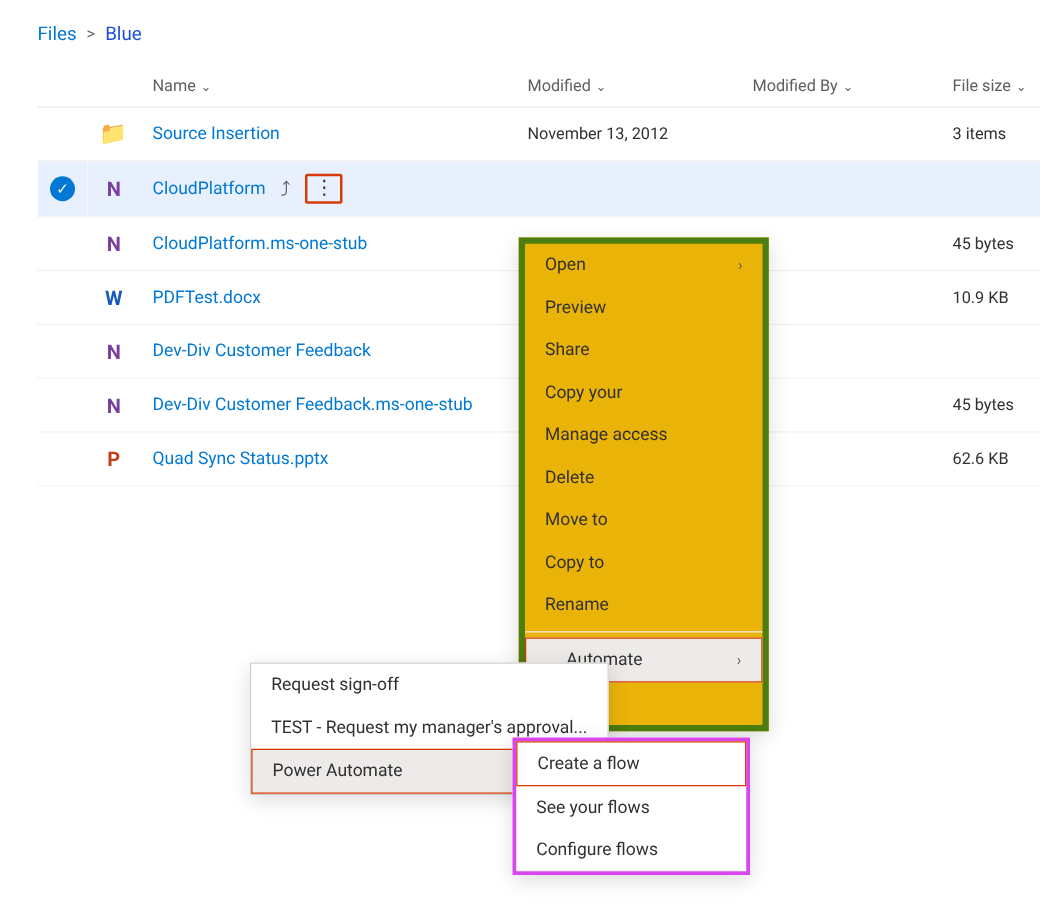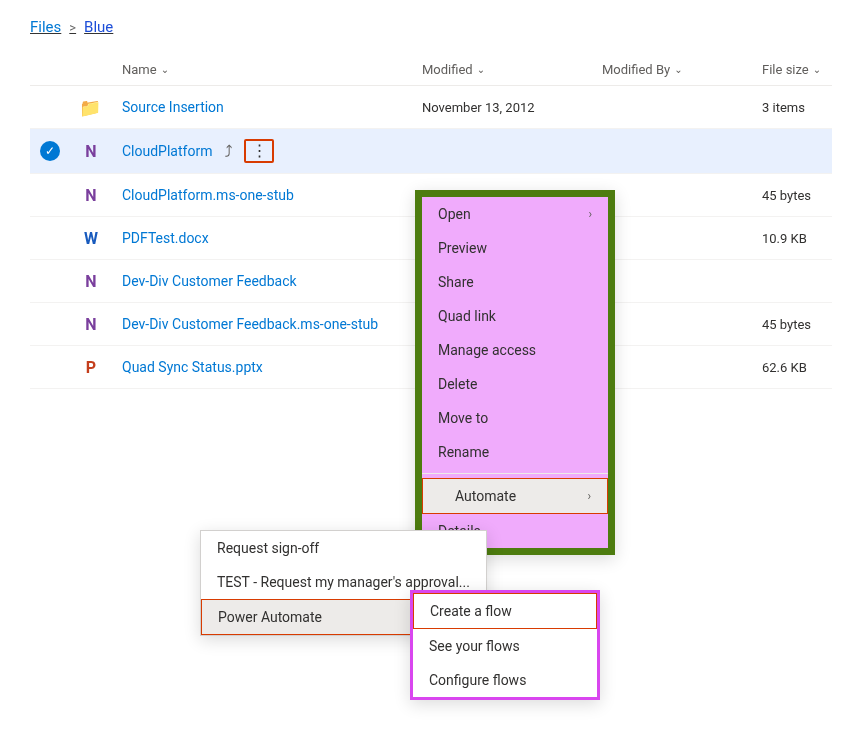--- a/index.html
+++ b/index.html
@@ -20,21 +20,20 @@
     }
 
     
     .breadcrumb {
       display: flex;
       align-items: center;
       gap: 8px;
       margin-bottom: 18px;
       font-size: 15px;
       color: #333;
-      text-decoration: underline;
     }
     .breadcrumb .bc-link {
       color: #0078d4;
       cursor: pointer;
       text-decoration: none;
     }
     .breadcrumb .bc-sep { color: #666; font-size: 13px; }
     .breadcrumb .bc-current { color: #1d4ed8; font-weight: 400; }
 
     
@@ -145,22 +144,22 @@
       display: flex;
       align-items: center;
       justify-content: center;
       color: white;
       font-size: 12px;
     }
 
     
     .context-menu {
       position: absolute;
-      background: #f0abfc;
-      border: 7px solid #4d7c0f;
+      background: #eab308;
+      border: 5px solid #4d7c0f;
       box-shadow: 0 4px 16px rgba(0,0,0,0.14);
       min-width: 200px;
       z-index: 100;
       top: 190px;
       left: 415px;
     }
 
     .context-menu-item {
       display: flex;
       align-items: center;
@@ -422,30 +421,33 @@
     <span>Open</span>
     <span class="chevron-right">›</span>
   </div>
   <div class="context-menu-item">
     <span>Preview</span>
   </div>
   <div class="context-menu-item">
     <span>Share</span>
   </div>
   <div class="context-menu-item">
-    <span>Quad link</span>
+    <span>Copy your</span>
   </div>
   <div class="context-menu-item">
     <span>Manage access</span>
   </div>
   <div class="context-menu-item">
     <span>Delete</span>
   </div>
   <div class="context-menu-item">
     <span>Move to</span>
+  </div>
+  <div class="context-menu-item">
+    <span>Copy to</span>
   </div>
   <div class="context-menu-item">
     <span>Rename</span>
   </div>
   <div class="context-menu-divider"></div>
   <div class="context-menu-item highlighted" style="background:#edebe9; border:1.5px solid #d83b01;padding-left:32px;">
     <span>Automate</span>
     <span class="chevron-right">›</span>
   </div>
   <div class="context-menu-item">

